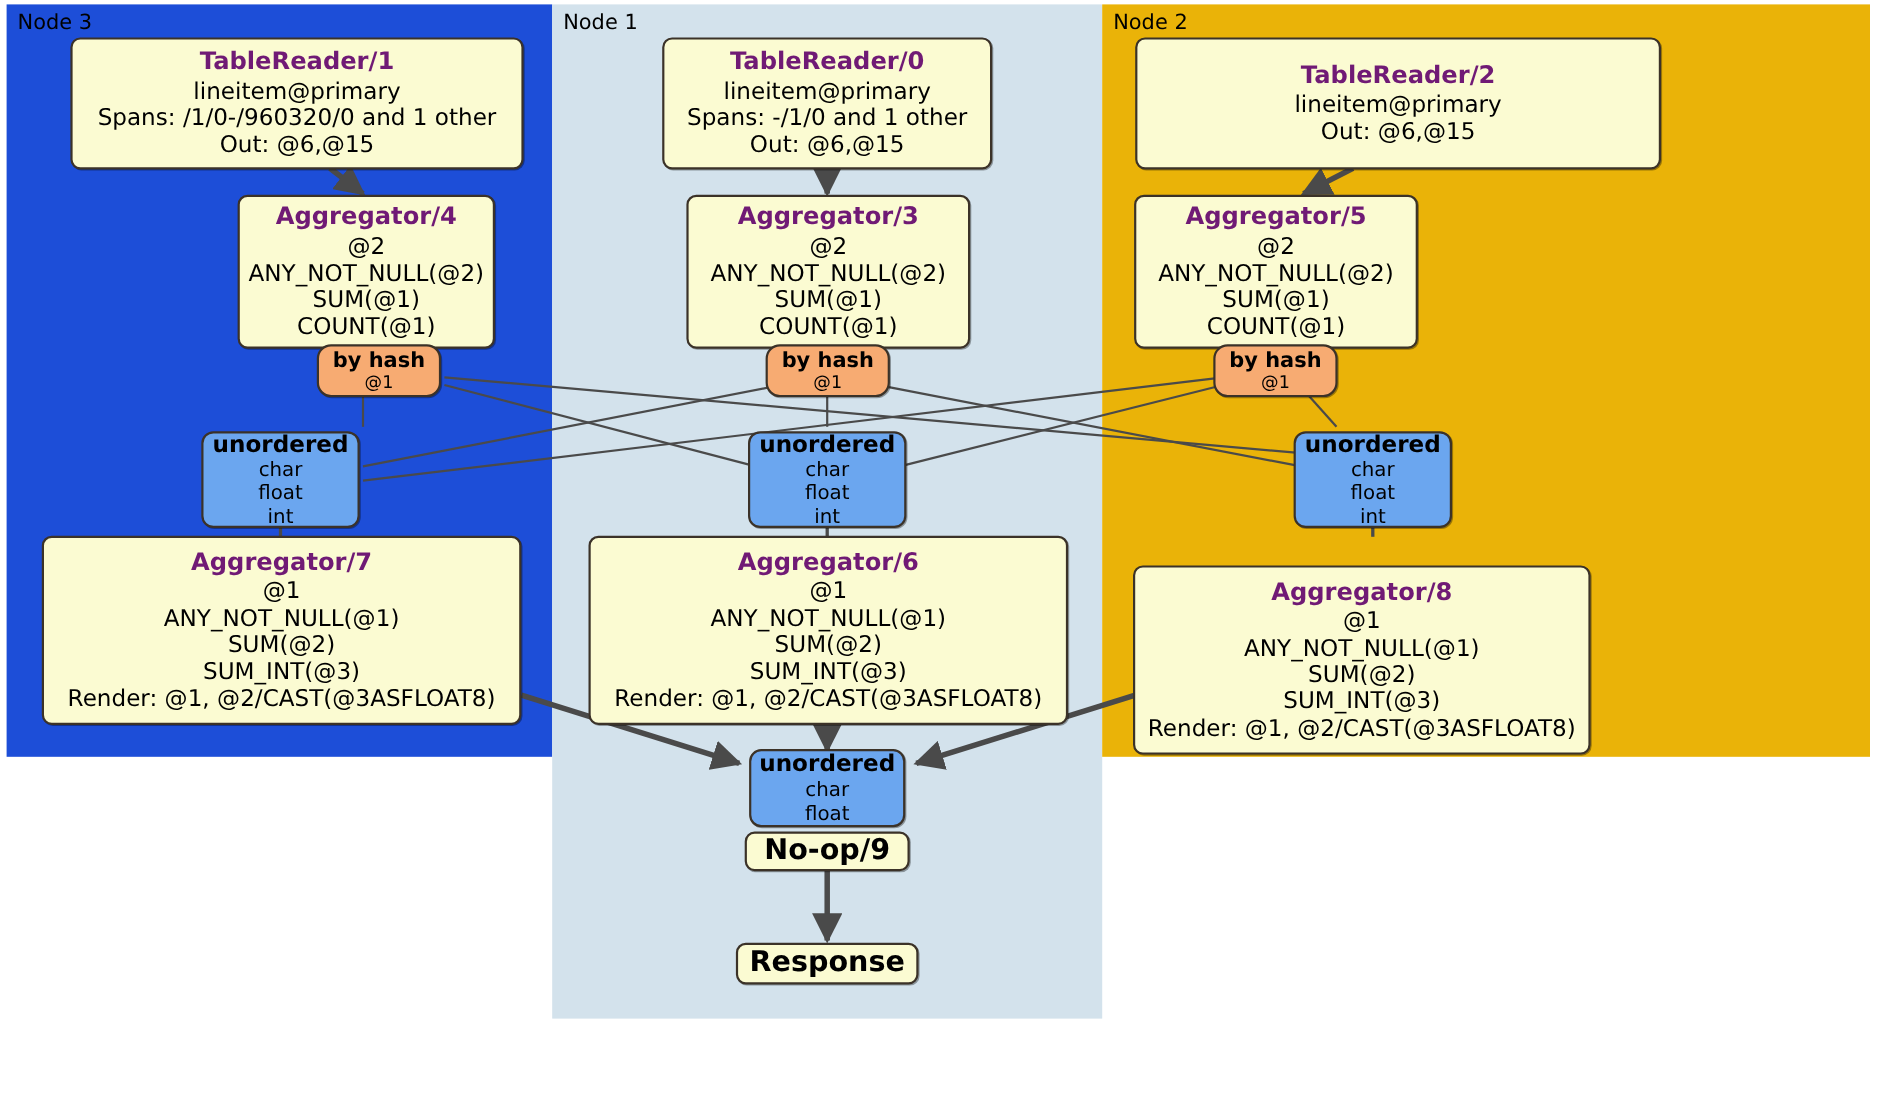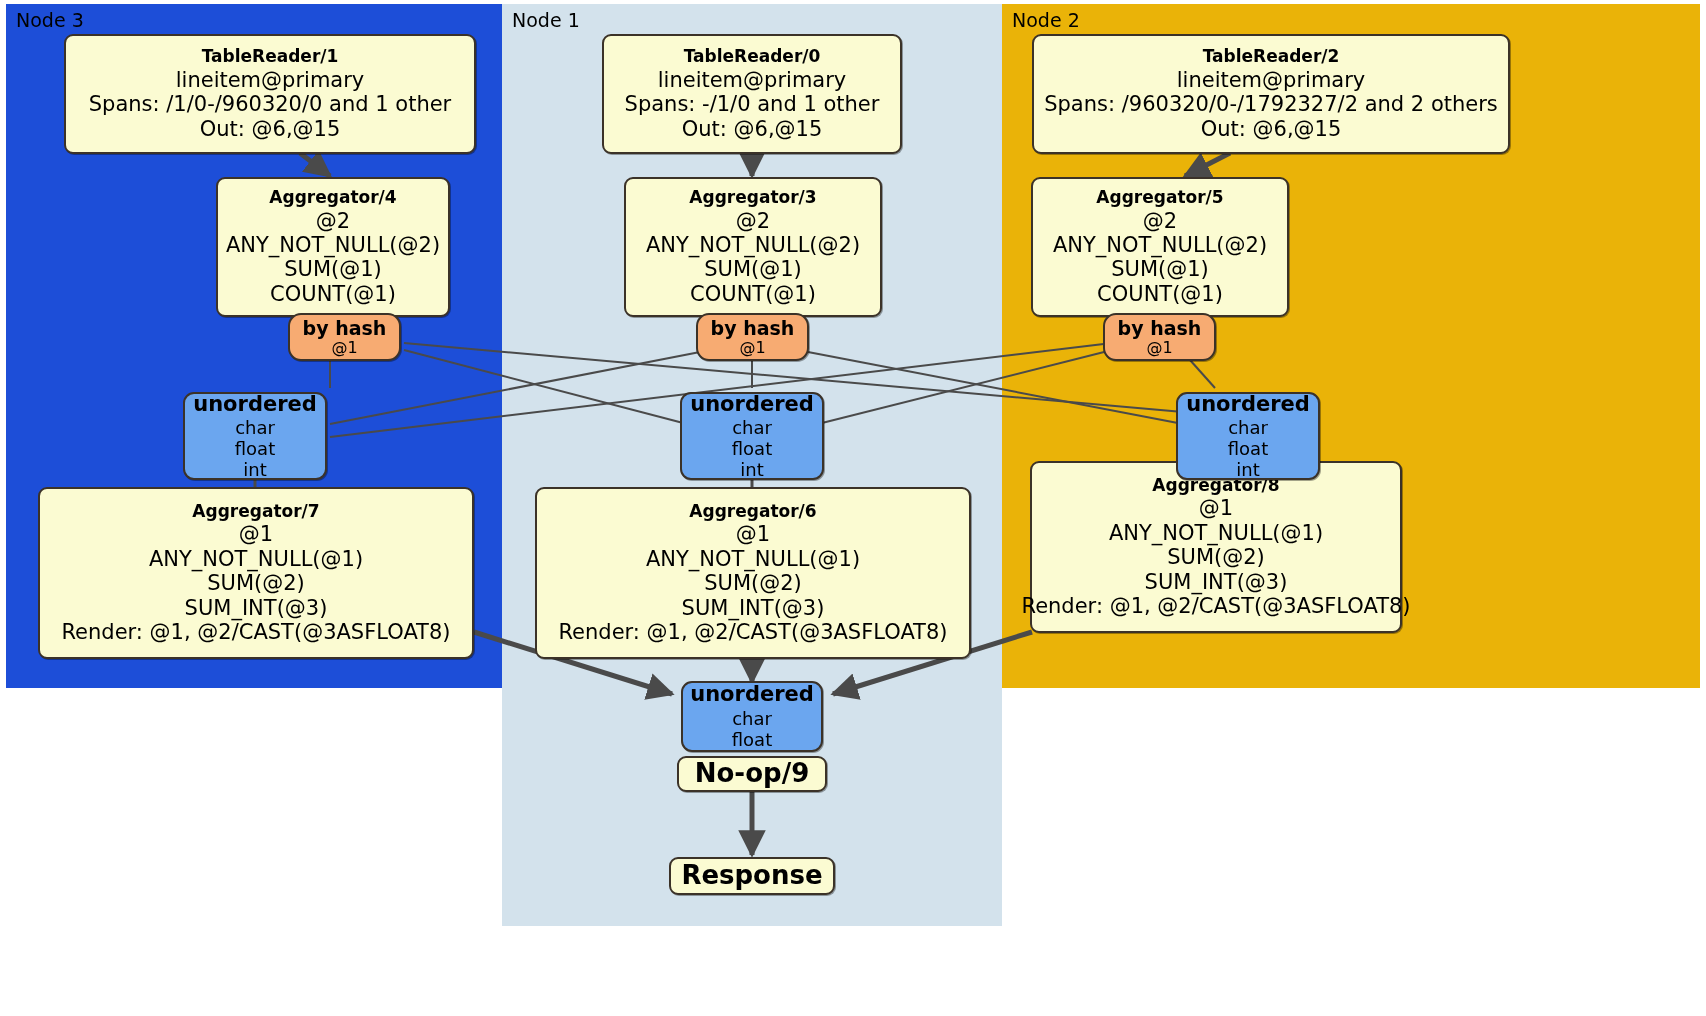--- a/index.html
+++ b/index.html
@@ -55,22 +55,22 @@
     white-space: nowrap;
   }
   .proc {
     background: #fbfbd2;
     border: 2px solid #3b3228;
     border-radius: 9px;
     box-shadow: 1px 1px 0 rgba(0,0,0,0.35);
   }
   .proc .title {
     font-weight: bold;
-    font-size: 17px;
-    color: #000000;
+    font-size: 22px;
+    color: #701a75;
     margin-bottom: 1px;
   }
   .proc .line {
     font-size: 21px;
     color: #000;
   }
   .stream-hash {
     background: #f7ab72;
     border: 2px solid #3b3228;
     border-radius: 13px;
@@ -247,21 +247,20 @@
     <div class="title">No-op/9</div>
   </div>
 
   <div class="box proc simple z-top" style="left:669px; top:857px; width:166px; height:38px;">
     <div class="title">Response</div>
   </div>
 
   <div class="box proc z-box" style="left:1032px; top:34px; width:478px; height:120px;">
     <div class="title">TableReader/2</div>
     <div class="line">lineitem@primary</div>
-    <div class="line">Spans: /960320/0-/1792327/2 and 2 others</div>
     <div class="line">Out: @6,@15</div>
   </div>
 
   <div class="box proc z-box" style="left:1031px; top:177px; width:258px; height:140px;">
     <div class="title">Aggregator/5</div>
     <div class="line">@2</div>
     <div class="line">ANY_NOT_NULL(@2)</div>
     <div class="line">SUM(@1)</div>
     <div class="line">COUNT(@1)</div>
   </div>
@@ -271,21 +270,21 @@
     <div class="line">@1</div>
   </div>
 
   <div class="box stream-unordered z-mid" style="left:1176px; top:392px; width:144px; height:88px;">
     <div class="title">unordered</div>
     <div class="line">char</div>
     <div class="line">float</div>
     <div class="line">int</div>
   </div>
 
-  <div class="box proc z-box" style="left:1030px; top:461px; width:372px; height:172px;">
+  <div class="box proc z-box" style="left:1030px; top:514px; width:416px; height:172px;">
     <div class="title">Aggregator/8</div>
     <div class="line">@1</div>
     <div class="line">ANY_NOT_NULL(@1)</div>
     <div class="line">SUM(@2)</div>
     <div class="line">SUM_INT(@3)</div>
     <div class="line">Render: @1, @2/CAST(@3ASFLOAT8)</div>
   </div>
 
 </div>
 

